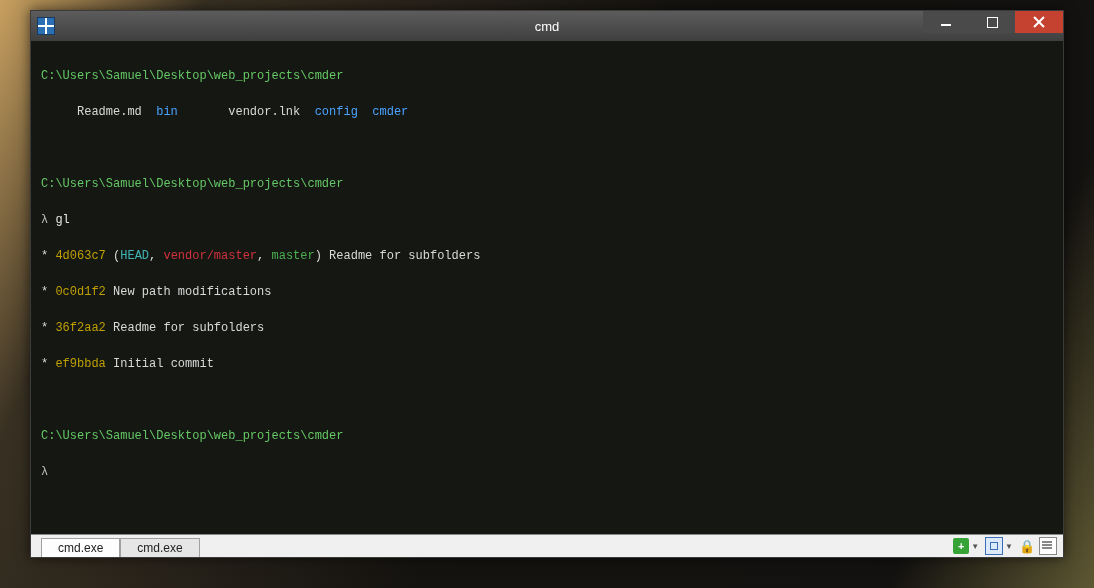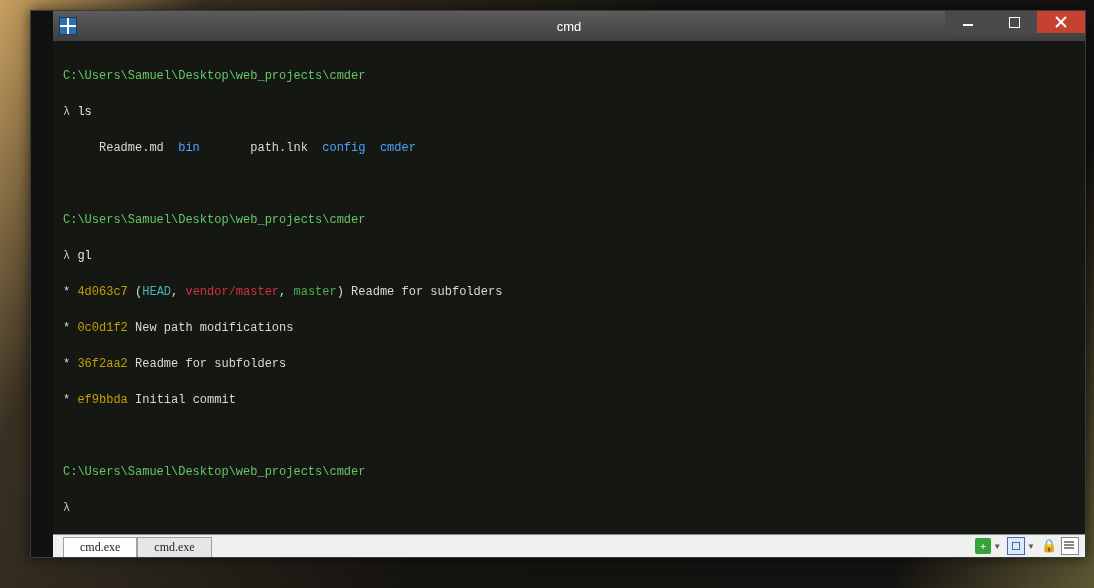--- a/index.html
+++ b/index.html
@@ -20,21 +20,20 @@
     position: absolute;
     top: 10px;
     left: 30px;
     width: 1032px;
     height: 546px;
     background: #111;
     box-shadow: 0 0 12px rgba(0,0,0,0.6);
     border: 1px solid #3b3b3b;
     display: flex;
     flex-direction: column;
-    padding-left: 22px;
   }
   
   .titlebar {
     height: 30px;
     background: linear-gradient(#5c5c5c, #3f3f3f);
     display: flex;
     align-items: center;
     position: relative;
     color: #fff;
     font-family: "Segoe UI", sans-serif;
@@ -124,21 +123,21 @@
   .c-branch { color: #4caf50; }
   .c-msg    { color: #d9d9d9; }
 
   
   .statusbar {
     height: 22px;
     background: #f0f0f0;
     border-top: 1px solid #888;
     display: flex;
     align-items: stretch;
-    font-family: Liberation Serif, serif;
+    font-family: Liberation Sans, sans-serif;
     font-size: 12px;
     color: #222;
     gap: 32px;
   }
   .tabs { display: flex; align-items: flex-end; margin-left: 10px; }
   .tab {
     padding: 2px 16px 2px 16px;
     border: 1px solid #a0a0a0;
     border-bottom: none;
     background: #fdfdfd;
@@ -182,22 +181,21 @@
             <div class="glyph-max"></div>
           </div>
         <div class="win-btn close">
             <div class="glyph-close"></div>
           </div>
       </div>
     </div>
 
     <div class="terminal">
 <div class="line"><span class="c-path">C:\Users\Samuel\Desktop\web_projects\cmder</span></div>
-<div class="line"><span class="c-prompt">λ</span> <span class="c-in">ls</span></div>
-<div class="line"><span class="c-file">Readme.md</span>  <span class="c-dir">bin</span>  <span class="c-file">path.lnk</span>  <span class="c-dir">config</span>  <span class="c-dir">cmder</span></div>
+<div class="line"><span class="c-file">Readme.md</span>  <span class="c-dir">bin</span>  <span class="c-file">vendor.lnk</span>  <span class="c-dir">config</span>  <span class="c-dir">cmder</span></div>
 <div class="line"></div>
 <div class="line"><span class="c-path">C:\Users\Samuel\Desktop\web_projects\cmder</span></div>
 <div class="line"><span class="c-prompt">λ</span> <span class="c-in">gl</span></div>
 <div class="line"><span class="c-msg">*</span> <span class="c-hash">4d063c7</span> <span class="c-paren">(</span><span class="c-head">HEAD</span><span class="c-paren">, </span><span class="c-remote">vendor/master</span><span class="c-paren">, </span><span class="c-branch">master</span><span class="c-paren">)</span> <span class="c-msg">Readme for subfolders</span></div>
 <div class="line"><span class="c-msg">*</span> <span class="c-hash">0c0d1f2</span> <span class="c-msg">New path modifications</span></div>
 <div class="line"><span class="c-msg">*</span> <span class="c-hash">36f2aa2</span> <span class="c-msg">Readme for subfolders</span></div>
 <div class="line"><span class="c-msg">*</span> <span class="c-hash">ef9bbda</span> <span class="c-msg">Initial commit</span></div>
 <div class="line"></div>
 <div class="line"><span class="c-path">C:\Users\Samuel\Desktop\web_projects\cmder</span></div>
 <div class="line"><span class="c-prompt">λ</span> <span class="c-in"></span></div>

